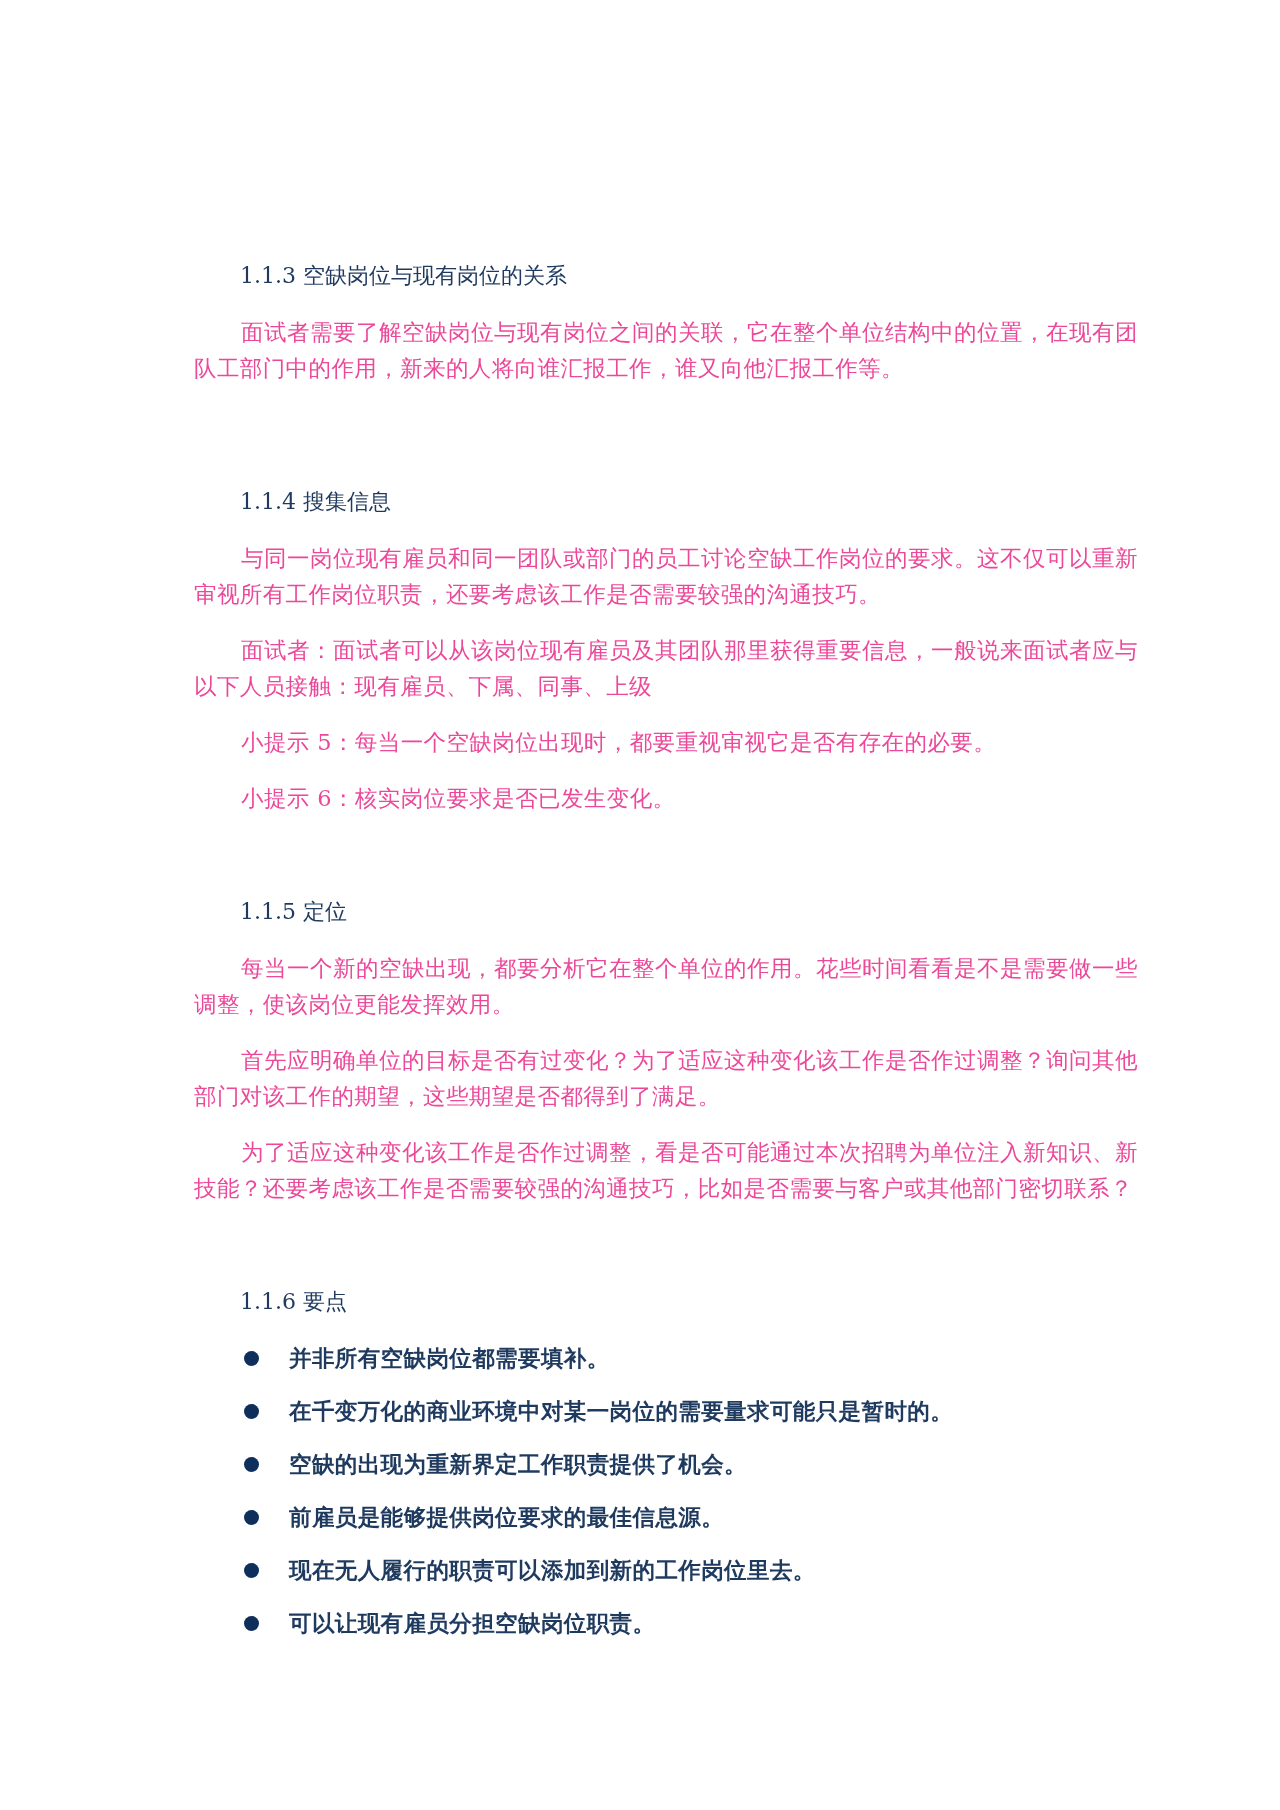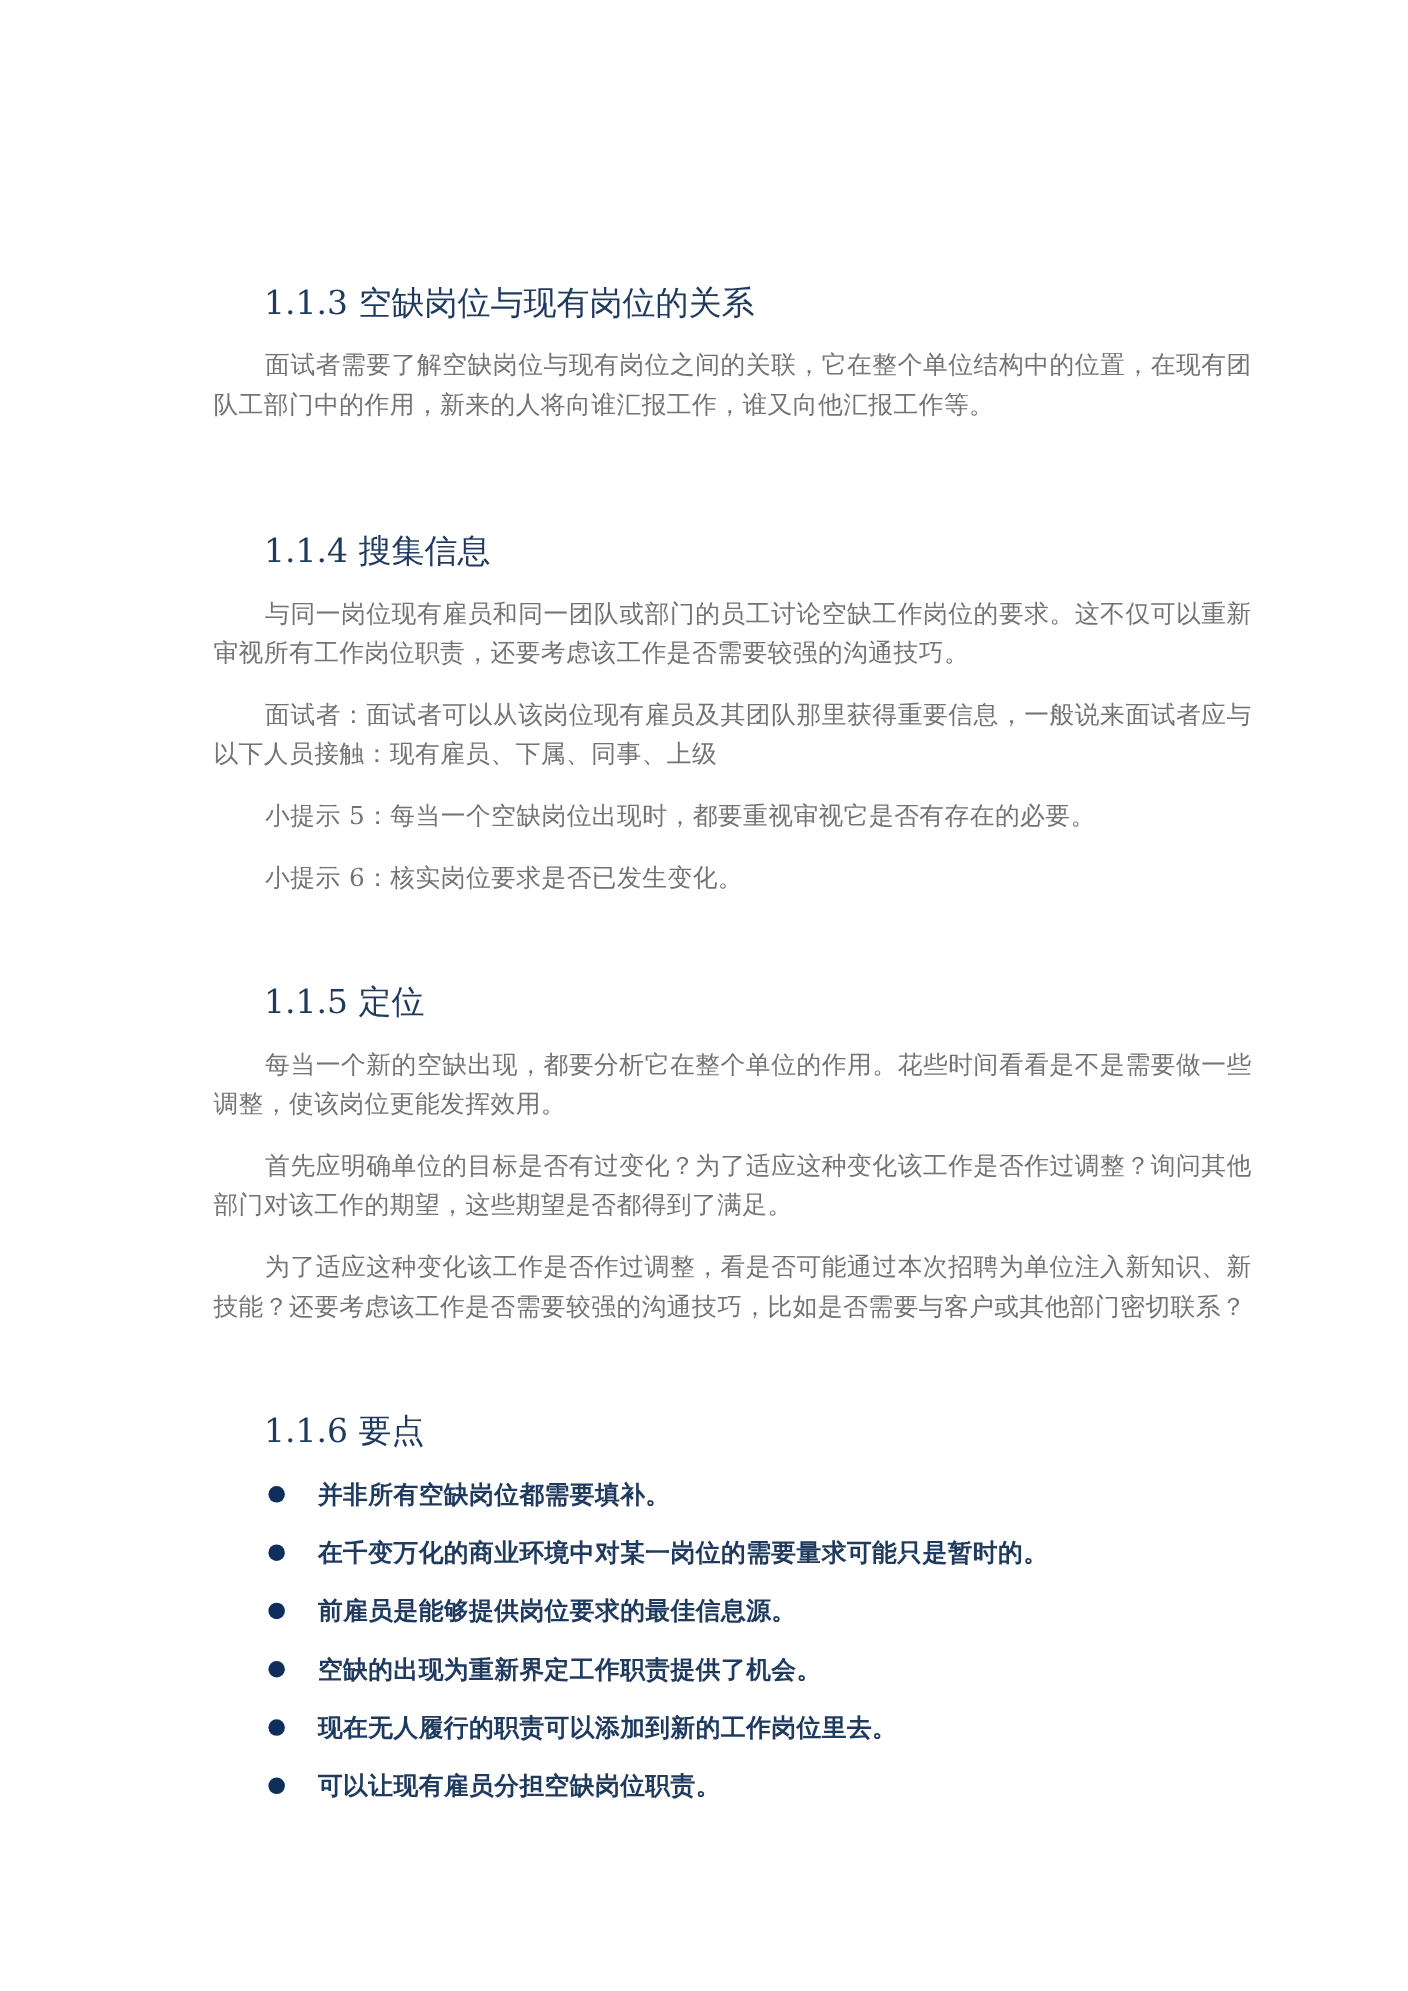--- a/index.html
+++ b/index.html
@@ -21,35 +21,35 @@
       width: 1280px;
       height: 1810px;
     }
     .content {
       position: absolute;
       left: 194px;
       top: 258px;
       width: 944px;
     }
     .heading {
-      font-size: 30px;
+      font-size: 22px;
       line-height: 36px;
       padding-left: 46px;
       margin: 0;
       color: #1f3a5f;
       font-weight: normal;
     }
     .para {
       font-size: 22.5px;
       line-height: 36px;
       text-indent: 47px;
       margin: 0;
       text-align: justify;
       letter-spacing: 0.4px;
-      color: #737373;
+      color: #ec4899;
     }
     .gap-s { height: 20px; }
     .gap-l { height: 78px; }
     .gap-h { height: 20px; }
     .bullets {
       list-style: none;
       margin: 0;
       padding: 0;
       font-weight: bold;
     }
@@ -120,25 +120,25 @@
         <li class="bullet-item">
           <span class="bullet-dot"></span>
           <span>并非所有空缺岗位都需要填补。</span>
         </li>
         <li class="bullet-item">
           <span class="bullet-dot"></span>
           <span>在千变万化的商业环境中对某一岗位的需要量求可能只是暂时的。</span>
         </li>
         <li class="bullet-item">
           <span class="bullet-dot"></span>
-          <span>前雇员是能够提供岗位要求的最佳信息源。</span>
+          <span>空缺的出现为重新界定工作职责提供了机会。</span>
         </li>
         <li class="bullet-item">
           <span class="bullet-dot"></span>
-          <span>空缺的出现为重新界定工作职责提供了机会。</span>
+          <span>前雇员是能够提供岗位要求的最佳信息源。</span>
         </li>
         <li class="bullet-item">
           <span class="bullet-dot"></span>
           <span>现在无人履行的职责可以添加到新的工作岗位里去。</span>
         </li>
         <li class="bullet-item">
           <span class="bullet-dot"></span>
           <span>可以让现有雇员分担空缺岗位职责。</span>
         </li>
       </ul>

